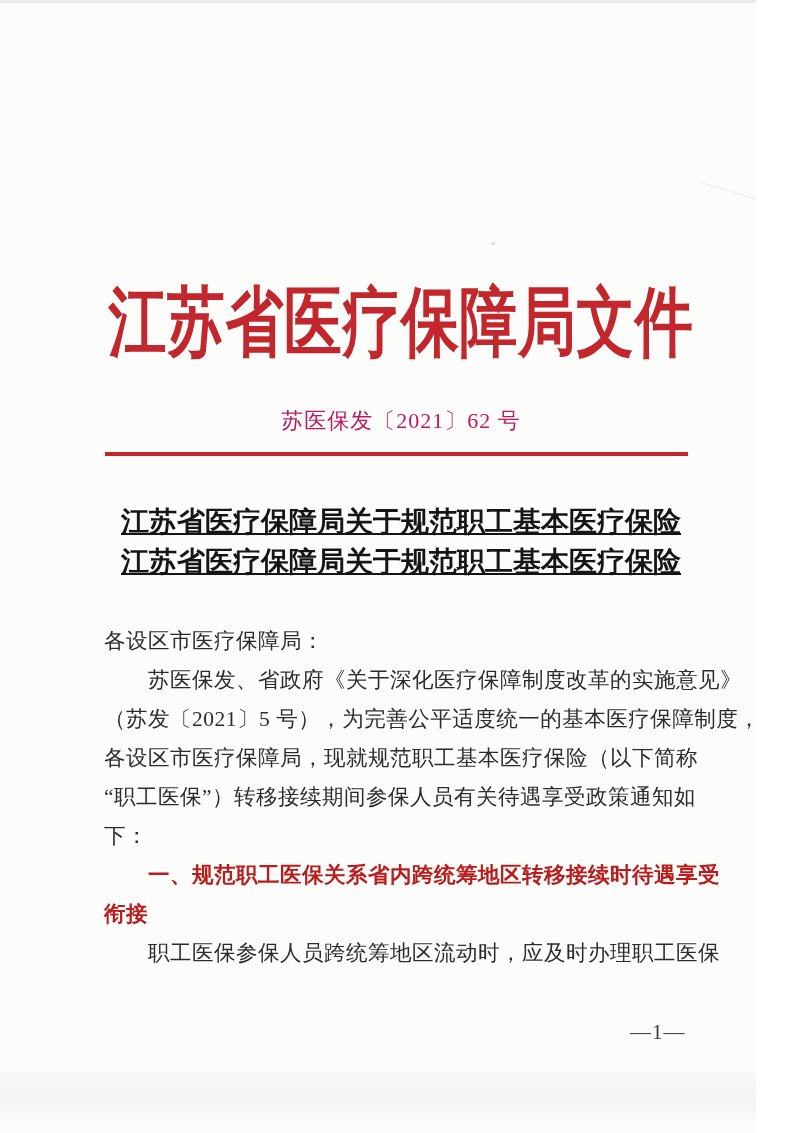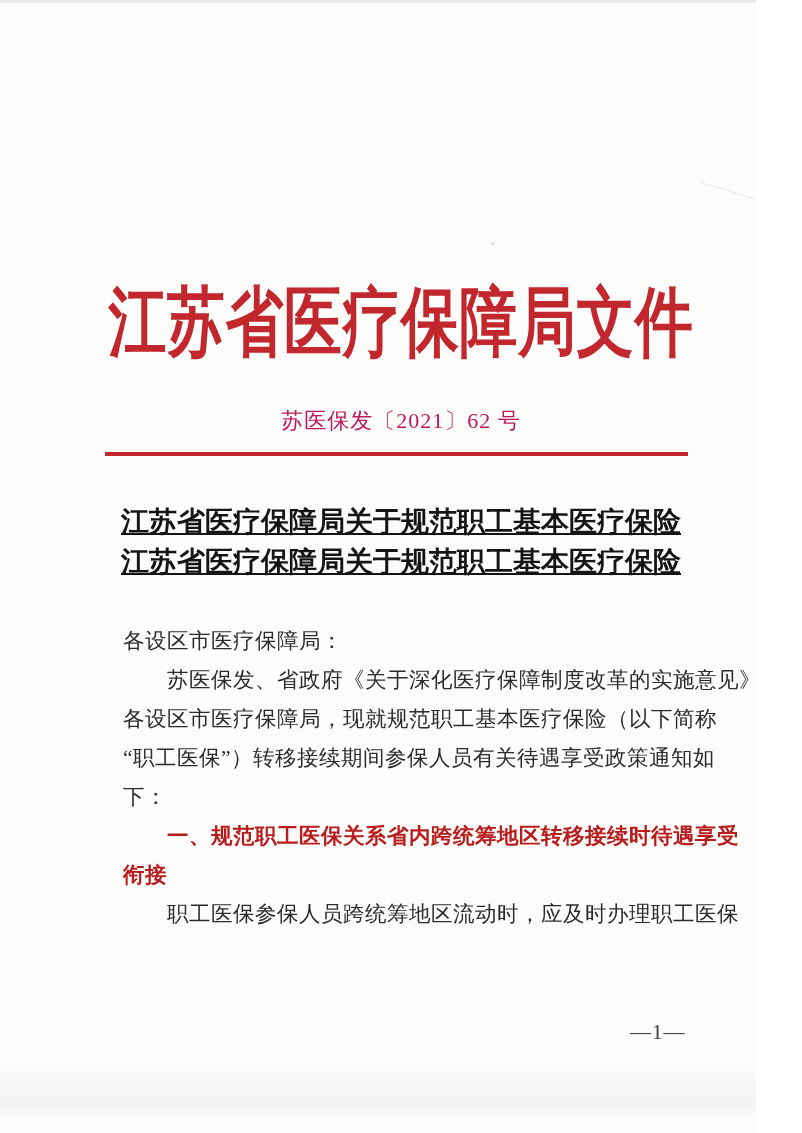--- a/index.html
+++ b/index.html
@@ -84,21 +84,20 @@
   .body-text {
     position: absolute; left: 104px; top: 622px; width: 596px;
     font-size: 21.5px;
     color: #2b2b2b;
     letter-spacing: 0.5px;
   }
   .body-line {
     height: 39px;
     line-height: 39px;
     white-space: nowrap;
-    margin-left: 19px;
   }
   .body-line.indent { text-indent: 44px; }
   .body-line.bold {
     font-weight: 700;
     font-family: "Liberation Sans", "DejaVu Sans", sans-serif;
     color: #b91c1c;
     letter-spacing: 0.5px;
   }
 
   
@@ -128,20 +127,21 @@
   <div class="red-line"></div>
 
   <div class="doc-title">
     <div>江苏省医疗保障局关于规范职工基本医疗保险</div>
     <div>江苏省医疗保障局关于规范职工基本医疗保险</div>
   </div>
 
   <div class="body-text" id="body-lines">
       <div class="body-line">各设区市医疗保障局：</div>
       <div class="body-line indent">苏医保发、省政府《关于深化医疗保障制度改革的实施意见》</div>
+      <div class="body-line">（苏发〔2021〕5 号），为完善公平适度统一的基本医疗保障制度，</div>
       <div class="body-line">各设区市医疗保障局，现就规范职工基本医疗保险（以下简称</div>
       <div class="body-line">“职工医保”）转移接续期间参保人员有关待遇享受政策通知如</div>
       <div class="body-line">下：</div>
       <div class="body-line indent bold">一、规范职工医保关系省内跨统筹地区转移接续时待遇享受</div>
       <div class="body-line bold">衔接</div>
       <div class="body-line indent">职工医保参保人员跨统筹地区流动时，应及时办理职工医保</div>
     </div>
 
   <div class="page-number">—1—</div>
 

